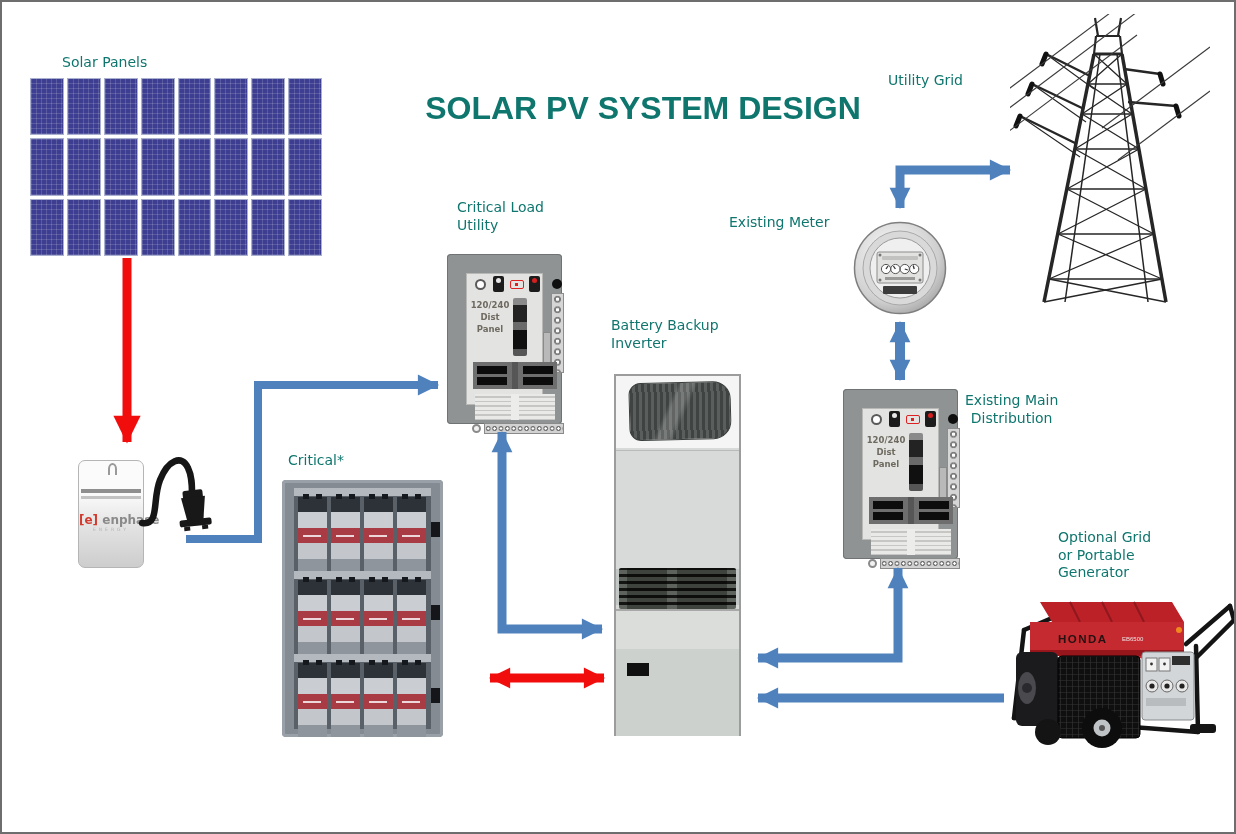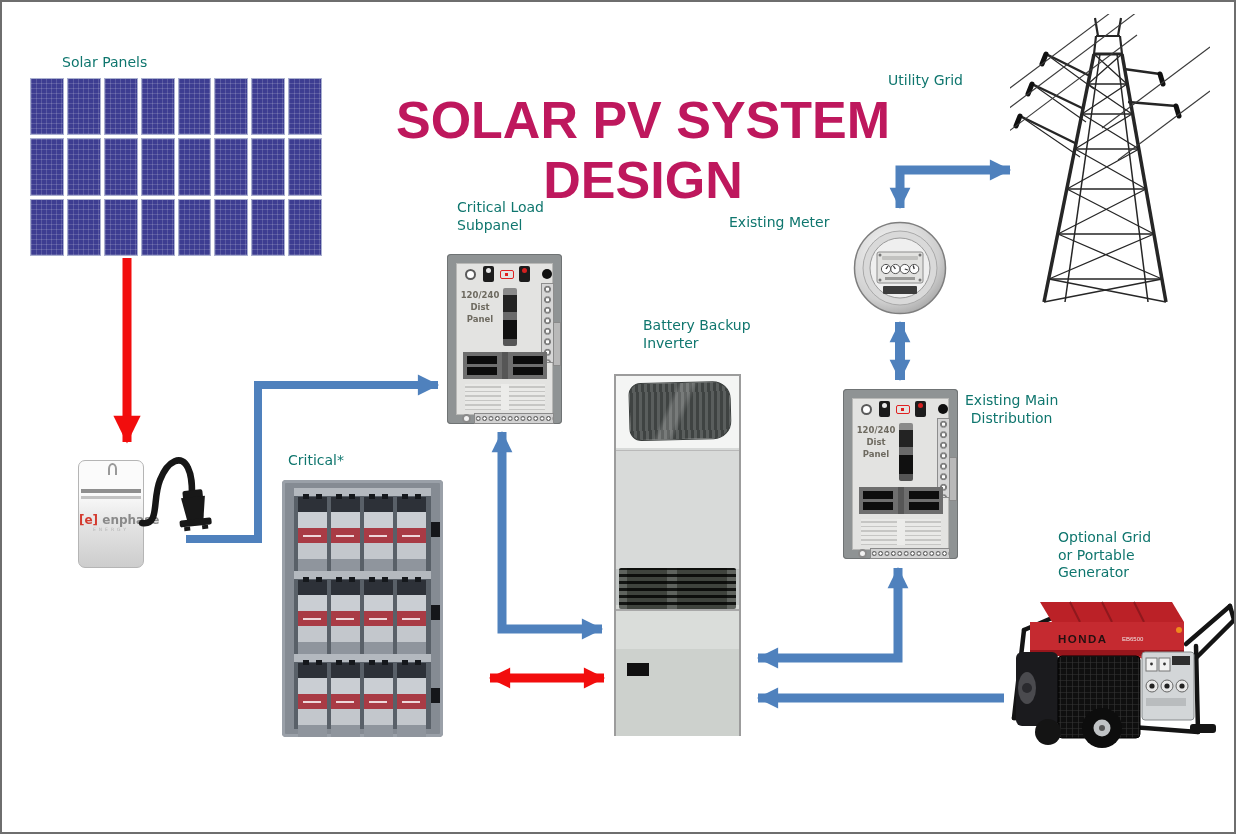--- a/index.html
+++ b/index.html
@@ -2,34 +2,34 @@
 <html><head>
 <meta charset="utf-8">
 <style>
   html,body{margin:0;padding:0;background:#fff;}
   .canvas{position:relative;width:1236px;height:834px;background:#ffffff;
     border:2px solid #6e6e6e;box-sizing:border-box;overflow:hidden;
     font-family:"DejaVu Sans", sans-serif;}
   .abs{position:absolute;}
   .lbl{position:absolute;font-size:14px;color:#0f766e;line-height:1.25;white-space:nowrap;z-index:6;}
   .title{position:absolute;left:330px;top:88px;width:622px;text-align:center;z-index:6;
-    font-family:"Liberation Sans", sans-serif;font-weight:bold;font-size:52px;color:#be185d;}
+    font-family:"Liberation Sans", sans-serif;font-weight:bold;font-size:32px;color:#0f766e;}
 
   
   .solar-array{left:28px;top:76px;width:292px;height:178px;display:grid;z-index:2;
     grid-template-columns:repeat(8,1fr);grid-template-rows:repeat(3,1fr);gap:3px;}
   .solar-cell{background:
       repeating-linear-gradient(0deg, rgba(255,255,255,.15) 0 1px, transparent 1px 5px),
       repeating-linear-gradient(90deg, rgba(255,255,255,.15) 0 1px, transparent 1px 5px),
       #3d3d91;
     border:1px solid #aab0d0;box-sizing:border-box;}
 
   
   .dpanel{position:absolute;width:115px;height:170px;background:#8f9394;border-radius:4px;
-    padding:9px;box-sizing:border-box;box-shadow:inset 0 0 0 1px #6f7374;z-index:2;}
+    padding:19px;box-sizing:border-box;box-shadow:inset 0 0 0 1px #6f7374;z-index:2;}
   .dpanel-face{position:relative;width:100%;height:100%;background:#e3e3e1;border:1px solid #b8b8b6;box-sizing:border-box;}
   .pf-c{position:absolute;left:8px;top:5px;width:11px;height:11px;border-radius:50%;background:#fff;
     border:2px solid #5a5a5a;box-sizing:border-box;}
   .pf-s1,.pf-s2{position:absolute;top:2px;width:11px;height:16px;background:#1c1c1c;border-radius:2px;}
   .pf-s1{left:26px;} .pf-s2{left:62px;}
   .pf-s1::before{content:"";position:absolute;left:3px;top:2px;width:5px;height:5px;border-radius:50%;background:#e8e8e8;}
   .pf-s2::before{content:"";position:absolute;left:3px;top:2px;width:5px;height:5px;border-radius:50%;background:#d42020;}
   .pf-red{position:absolute;left:43px;top:6px;width:14px;height:9px;border:1.5px solid #e02020;border-radius:2px;box-sizing:border-box;}
   .pf-red::before{content:"";position:absolute;left:4px;top:2px;width:3px;height:3px;background:#e02020;}
   .pf-text{position:absolute;left:2px;top:26px;width:42px;font-size:8.5px;font-weight:bold;
@@ -108,23 +108,23 @@
 <body>
 
 <div class="canvas">
 
   <div class="title">SOLAR PV SYSTEM DESIGN</div>
   <div class="lbl" style="left:60px;top:52px;">Solar Panels</div>
   <div class="lbl" style="left:886px;top:46px;margin-top:24px;">Utility Grid</div>
   <div class="lbl" style="left:727px;top:212px;">Existing Meter</div>
   <div class="lbl" style="left:455px;top:197px;">
     <div>Critical Load</div>
-    <div>Subpanel</div>
-  </div>
-  <div class="lbl" style="left:609px;top:315px;margin-left:32px;">
+    <div>Utility</div>
+  </div>
+  <div class="lbl" style="left:609px;top:315px;">
     <div>Battery Backup</div>
     <div>Inverter</div>
   </div>
   <div class="lbl" style="left:286px;top:450px;">Critical*</div>
   <div class="lbl" style="left:963px;top:390px;text-align:center;">
     <div>Existing Main</div>
     <div>Distribution</div>
   </div>
   <div class="lbl" style="left:1056px;top:527px;">
     <div>Optional Grid</div>

